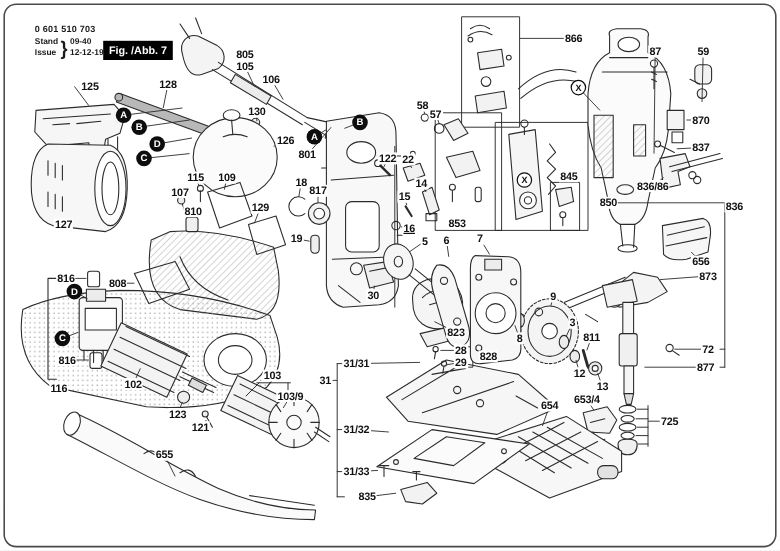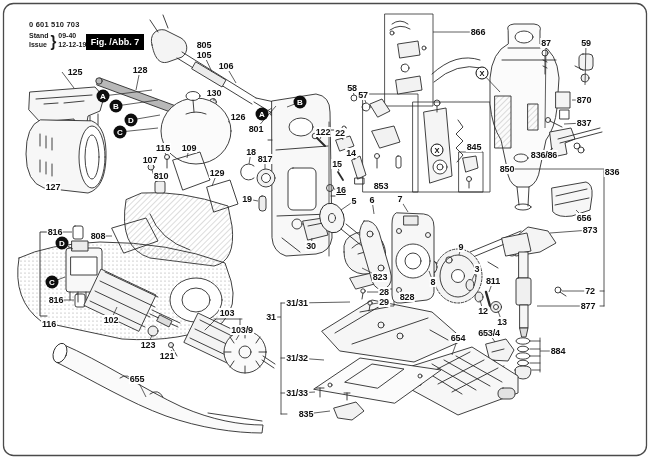--- a/index.html
+++ b/index.html
@@ -405,21 +405,21 @@
       <span class="plabel" style="left: 584px; top: 218px;">656</span>
       <span class="plabel" style="left: 590px; top: 230px;">873</span>
       <span class="plabel" style="left: 590px; top: 291px;">72</span>
       <span class="plabel" style="left: 588px; top: 306px;">877</span>
       <span class="plabel" style="left: 461px; top: 247px;">9</span>
       <span class="plabel" style="left: 477px; top: 269px;">3</span>
       <span class="plabel" style="left: 433px; top: 282px;">8</span>
       <span class="plabel" style="left: 493px; top: 281px;">811</span>
       <span class="plabel" style="left: 483px; top: 311px;">12</span>
       <span class="plabel" style="left: 502px; top: 322px;">13</span>
-      <span class="plabel" style="left: 558px; top: 351px;">884</span>
+      <span class="plabel" style="left: 558px; top: 351px;">725</span>
       <span class="plabel" style="left: 489px; top: 333px;">653/4</span>
       <span class="plabel" style="left: 458px; top: 338px;">654</span>
       <span class="plabel" style="left: 380px; top: 277px;">823</span>
       <span class="plabel" style="left: 384px; top: 292px;">28</span>
       <span class="plabel" style="left: 384px; top: 302px;">29</span>
       <span class="plabel" style="left: 407px; top: 297px;">828</span>
       <span class="plabel" style="left: 297px; top: 303px;">31/31</span>
       <span class="plabel" style="left: 271px; top: 317px;">31</span>
       <span class="plabel" style="left: 297px; top: 358px;">31/32</span>
       <span class="plabel" style="left: 297px; top: 393px;">31/33</span>

